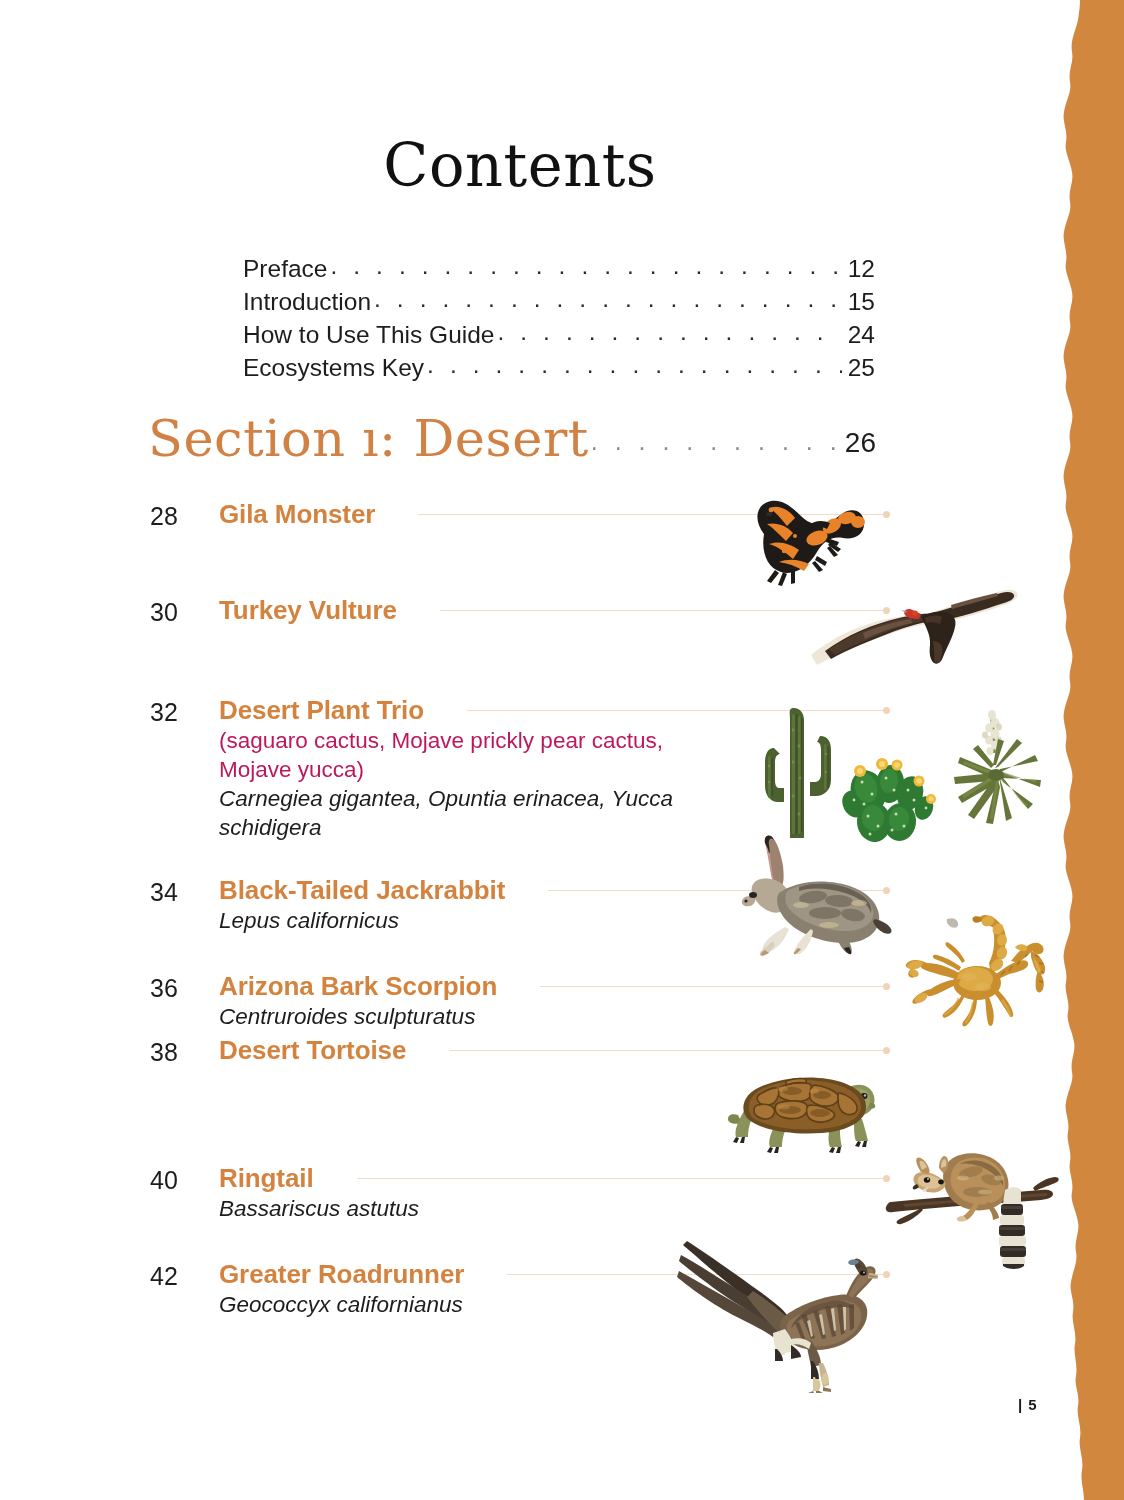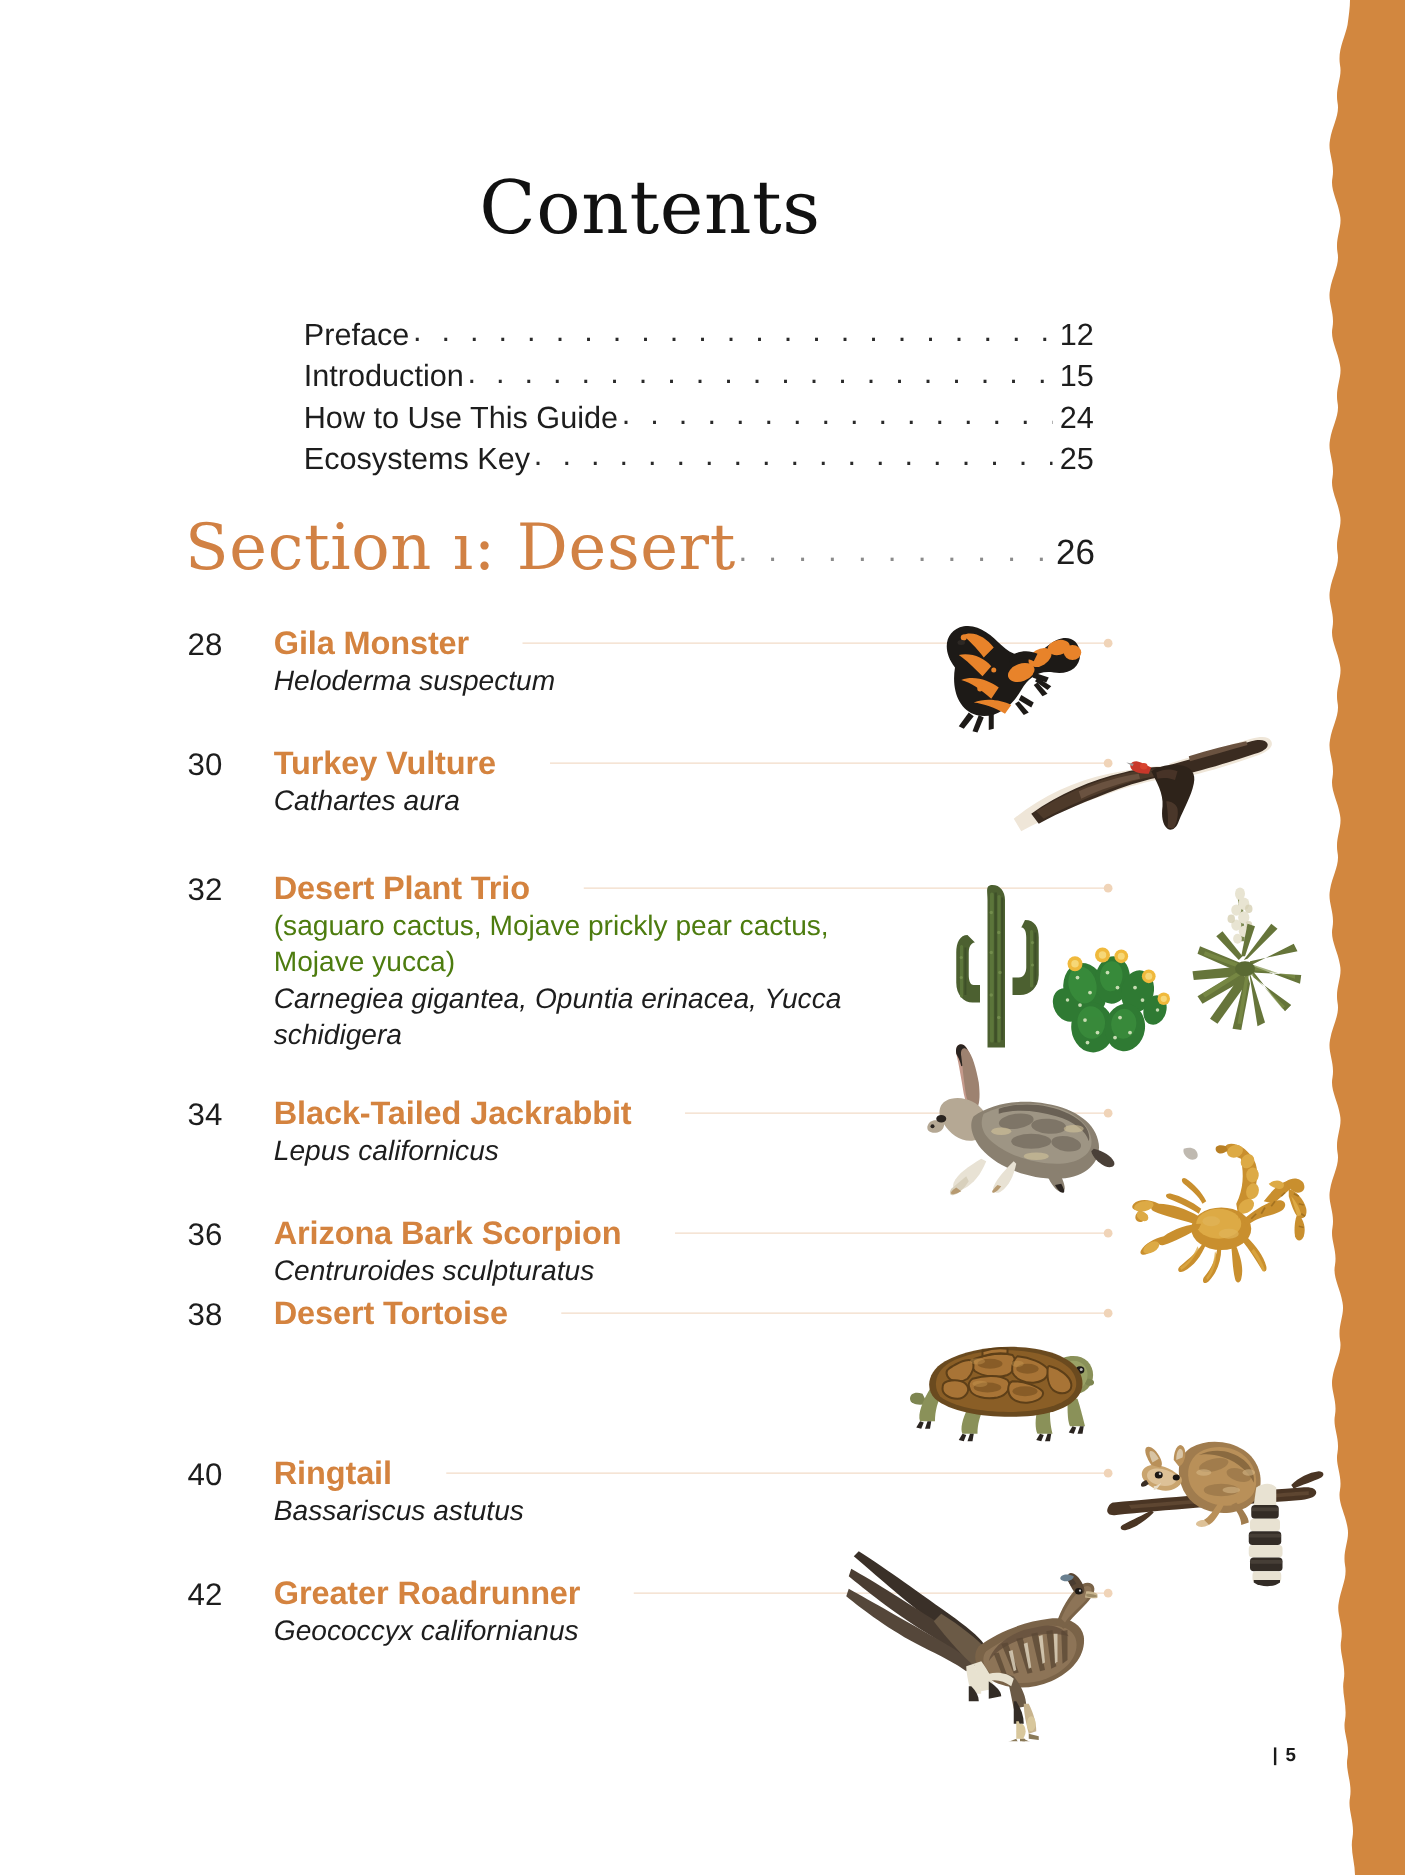--- a/index.html
+++ b/index.html
@@ -175,21 +175,21 @@
     right: 0;
     top: 1.5px;
     width: 7px;
     height: 7px;
     border-radius: 50%;
     background: #f0d4b8;
   }
   .entry-common {
     font-size: 22.5px;
     line-height: 29px;
-    color: #4d7c0f;
+    color: #be185d;
     max-width: 500px;
   }
   .entry-sci {
     font-size: 22.5px;
     line-height: 29px;
     font-style: italic;
     color: #1d1d1d;
     max-width: 500px;
   }
 
@@ -303,32 +303,30 @@
 
   <div id="entries">
 
     <div class="entry" style="top:0px;">
       <div class="entry-num">28</div>
       <div class="entry-body">
         <div class="entry-nameline">
           <span class="entry-name">Gila Monster</span>
           <span class="leader"></span>
         </div>
-        <div class="entry-sci">Heloderma suspectum</div>
       </div>
     </div>
 
     <div class="entry" style="top:96px;">
       <div class="entry-num">30</div>
       <div class="entry-body">
         <div class="entry-nameline">
           <span class="entry-name">Turkey Vulture</span>
           <span class="leader"></span>
         </div>
-        <div class="entry-sci">Cathartes aura</div>
       </div>
     </div>
 
     <div class="entry" style="top:196px;">
       <div class="entry-num">32</div>
       <div class="entry-body">
         <div class="entry-nameline">
           <span class="entry-name">Desert Plant Trio</span>
           <span class="leader"></span>
         </div>

